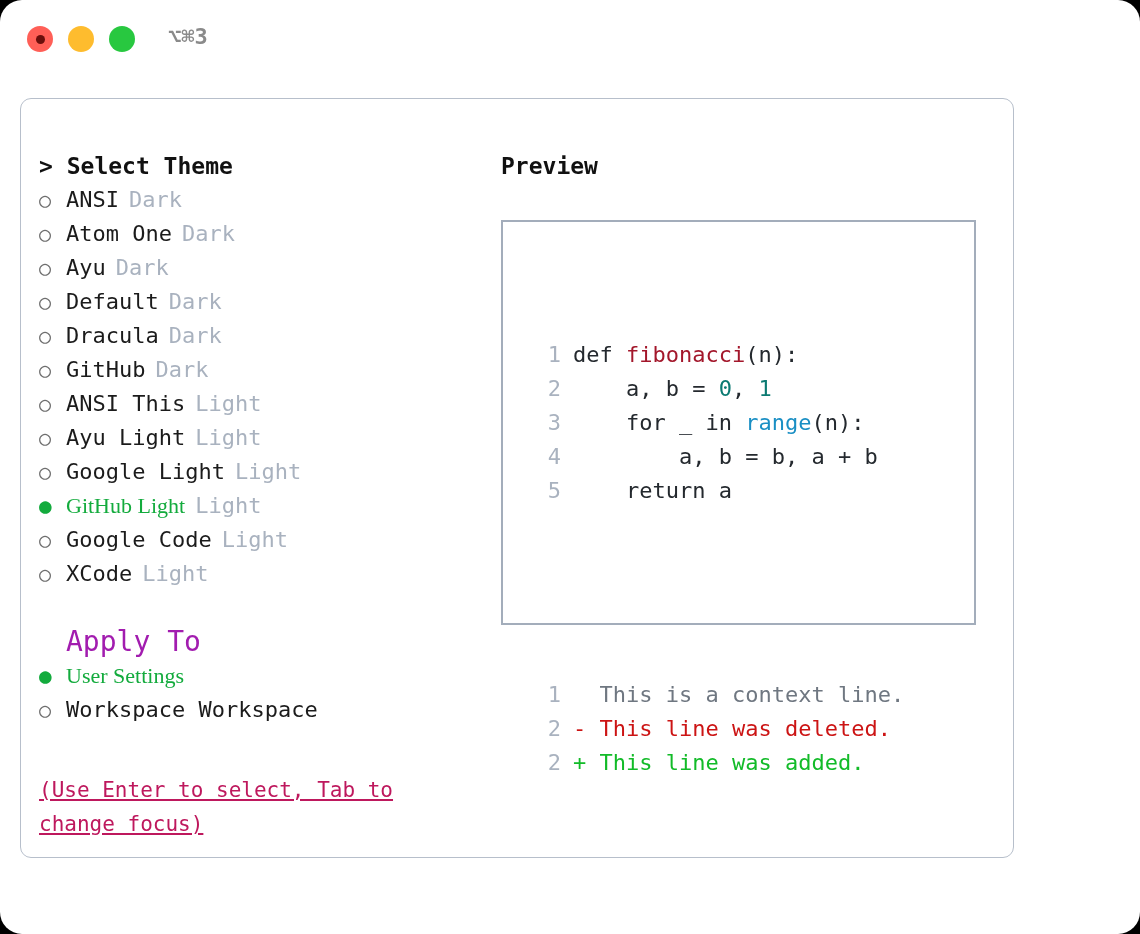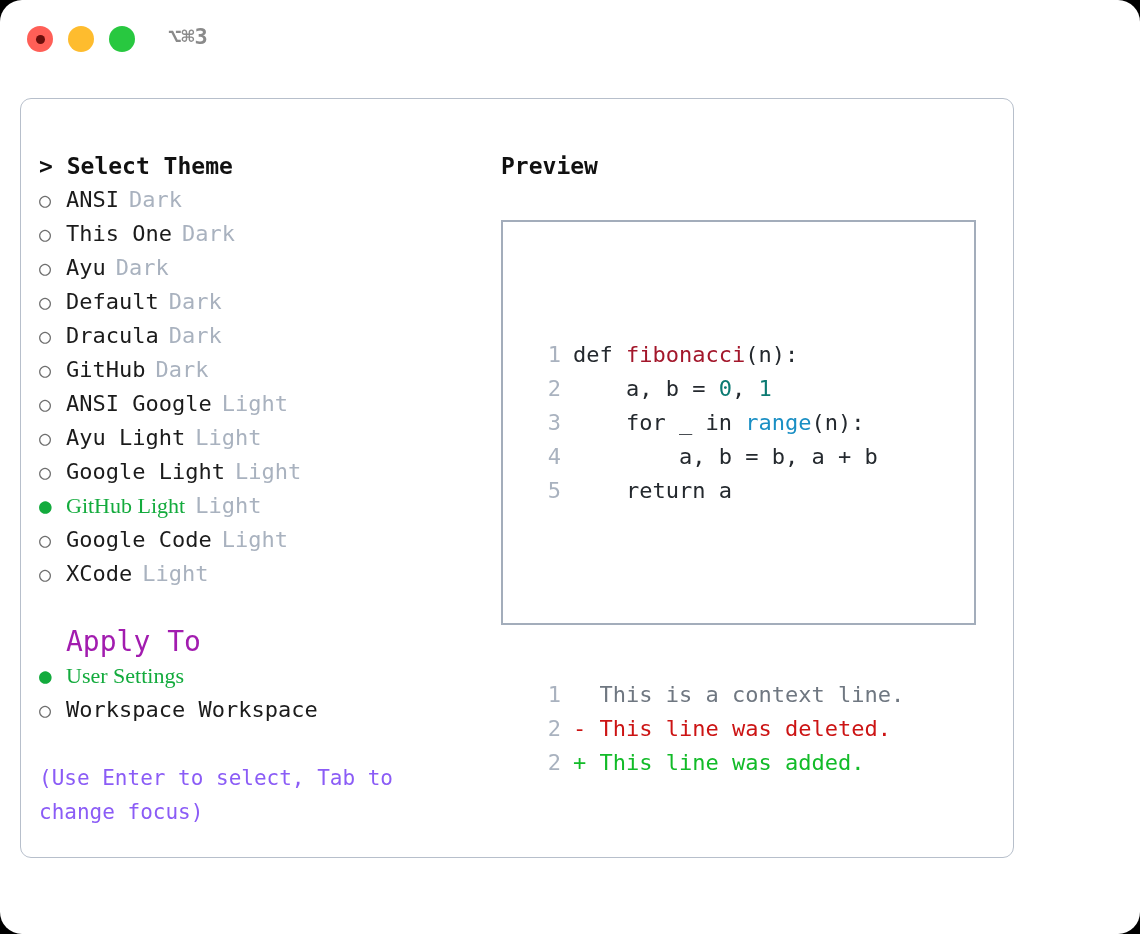--- a/index.html
+++ b/index.html
@@ -134,25 +134,26 @@
   }
   .section-gap { height: 34px; }
   .subheading {
     font-size: 28px;
     color: #a21caf;
     line-height: 34px;
     padding-left: 27px;
     white-space: pre;
   }
   .hint {
-    margin-top: 34px;
+    margin-top: 46px;
     font-size: 21px;
     line-height: 34px;
-    color: #8b5cf6;
+    color: #be185d;
     width: 405px;
+    text-decoration: underline;
   }
 
   
   .right-col {
     position: absolute;
     left: 480px;
     top: 50px;
     width: 490px;
   }
   .preview-box {
@@ -202,26 +203,26 @@
   </div>
 
   <div class="dialog">
     <div class="dialog-inner">
 
       <div class="left-col">
         <div class="panel-heading">&gt; Select Theme</div>
 
         <div id="theme-list">
             <div class="opt-row"><span class="bullet">○</span><span class="opt-name">ANSI</span><span class="opt-tag">Dark</span></div>
-            <div class="opt-row"><span class="bullet">○</span><span class="opt-name">This One</span><span class="opt-tag">Dark</span></div>
+            <div class="opt-row"><span class="bullet">○</span><span class="opt-name">Atom One</span><span class="opt-tag">Dark</span></div>
             <div class="opt-row"><span class="bullet">○</span><span class="opt-name">Ayu</span><span class="opt-tag">Dark</span></div>
             <div class="opt-row"><span class="bullet">○</span><span class="opt-name">Default</span><span class="opt-tag">Dark</span></div>
             <div class="opt-row"><span class="bullet">○</span><span class="opt-name">Dracula</span><span class="opt-tag">Dark</span></div>
             <div class="opt-row"><span class="bullet">○</span><span class="opt-name">GitHub</span><span class="opt-tag">Dark</span></div>
-            <div class="opt-row"><span class="bullet">○</span><span class="opt-name">ANSI Google</span><span class="opt-tag">Light</span></div>
+            <div class="opt-row"><span class="bullet">○</span><span class="opt-name">ANSI This</span><span class="opt-tag">Light</span></div>
             <div class="opt-row"><span class="bullet">○</span><span class="opt-name">Ayu Light</span><span class="opt-tag">Light</span></div>
             <div class="opt-row"><span class="bullet">○</span><span class="opt-name">Google Light</span><span class="opt-tag">Light</span></div>
             <div class="opt-row is-selected"><span class="bullet selected">●</span><span class="opt-name">GitHub Light</span><span class="opt-tag">Light</span></div>
             <div class="opt-row"><span class="bullet">○</span><span class="opt-name">Google Code</span><span class="opt-tag">Light</span></div>
             <div class="opt-row"><span class="bullet">○</span><span class="opt-name">XCode</span><span class="opt-tag">Light</span></div>
           </div>
 
         <div class="section-gap"></div>
 
         <div class="subheading">Apply To</div>

